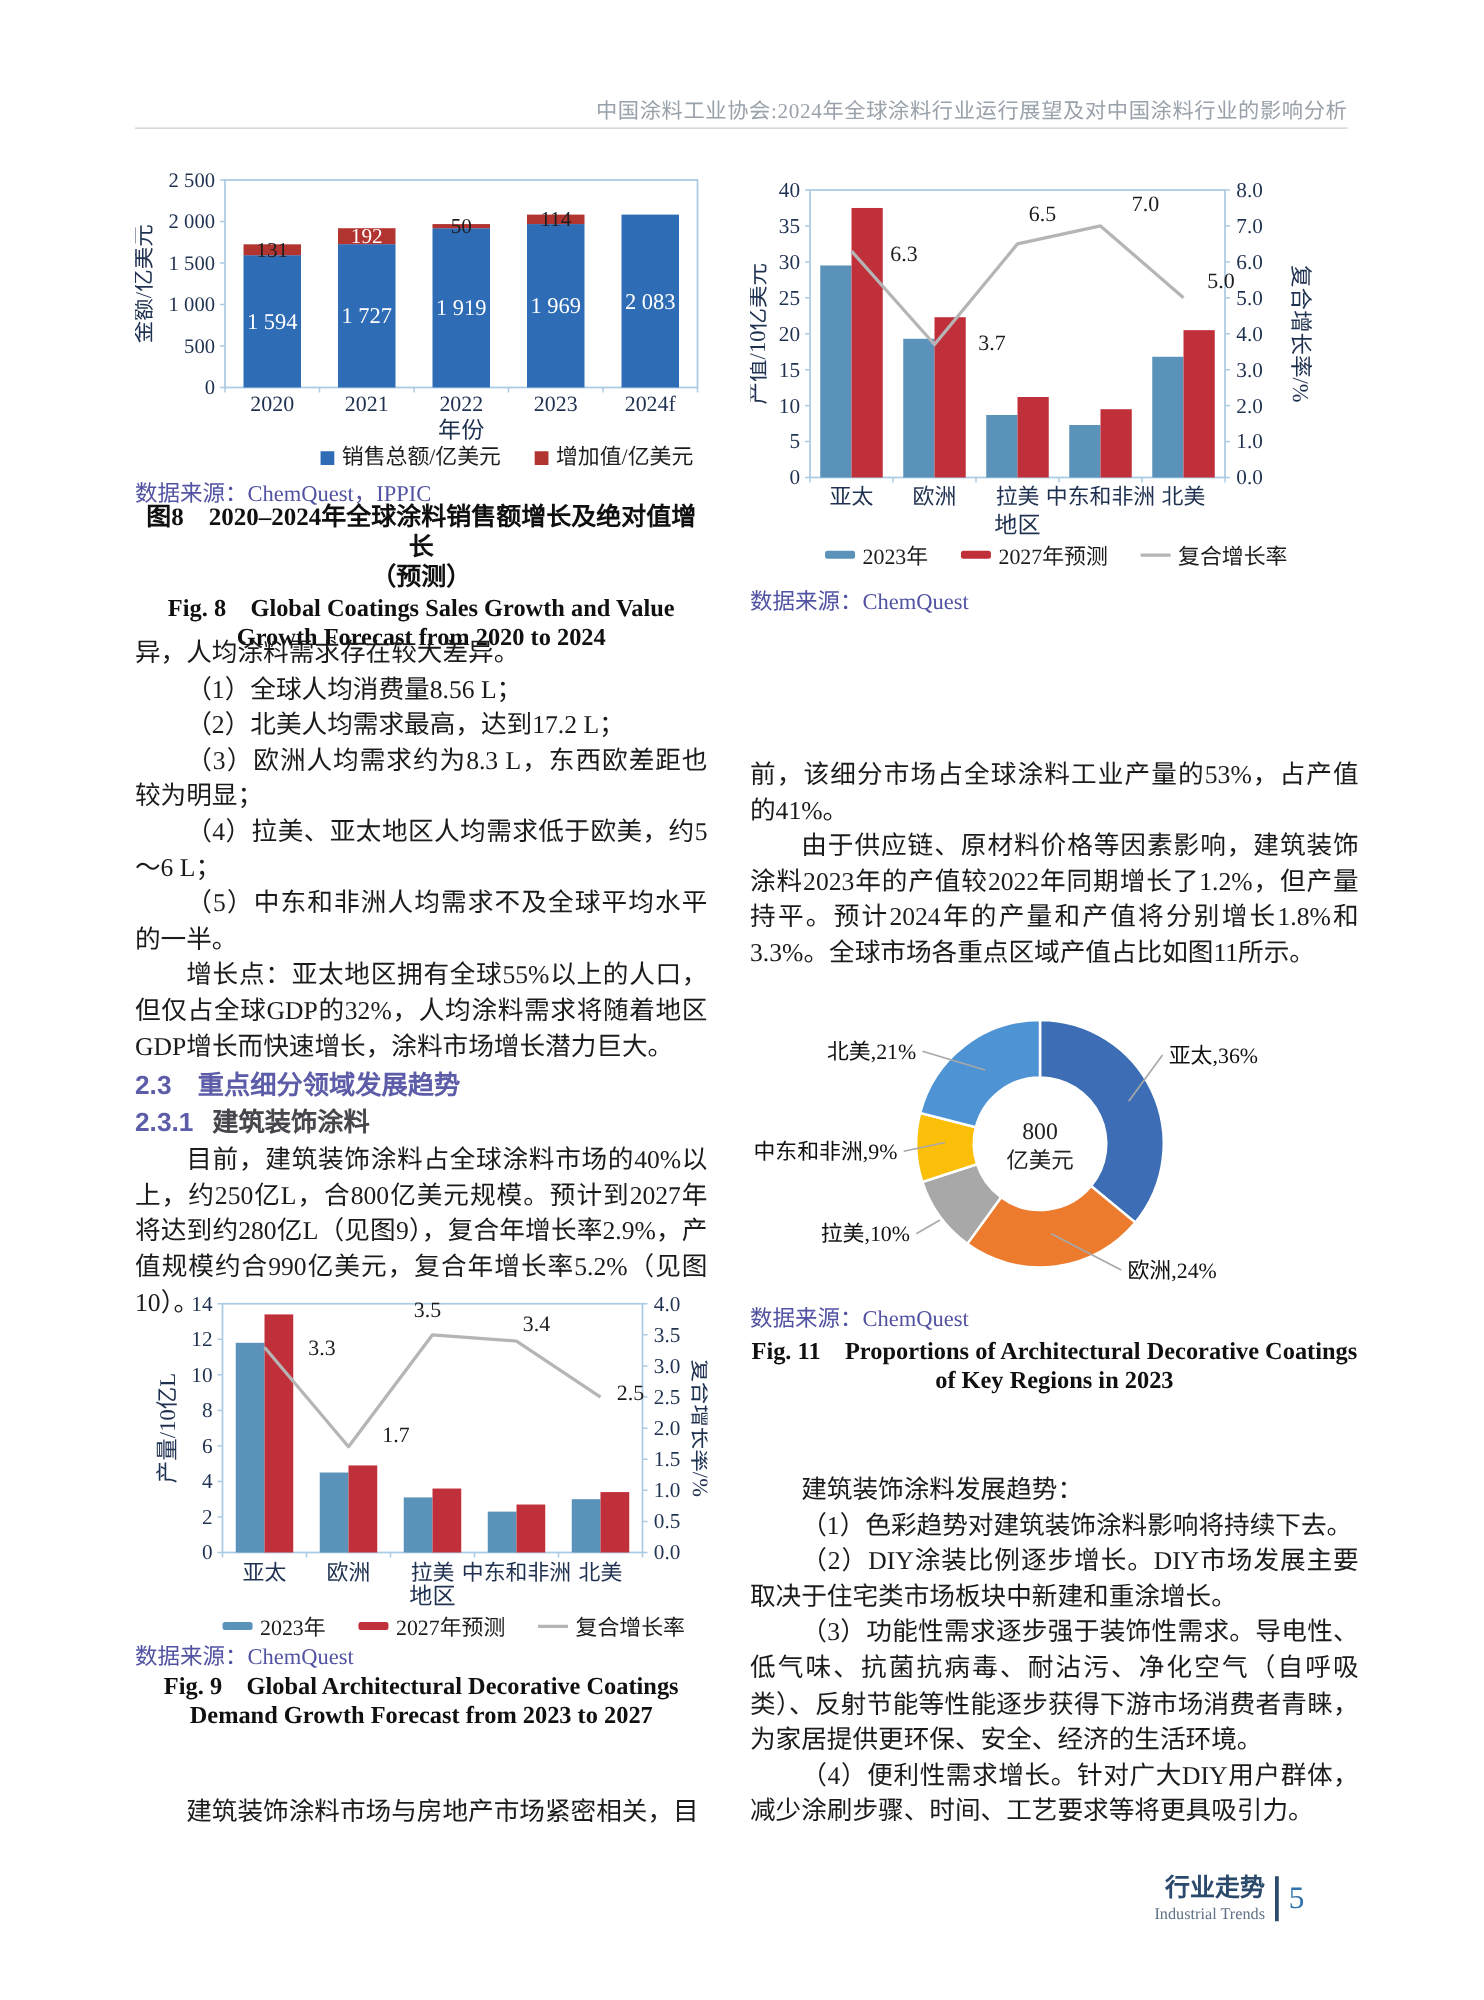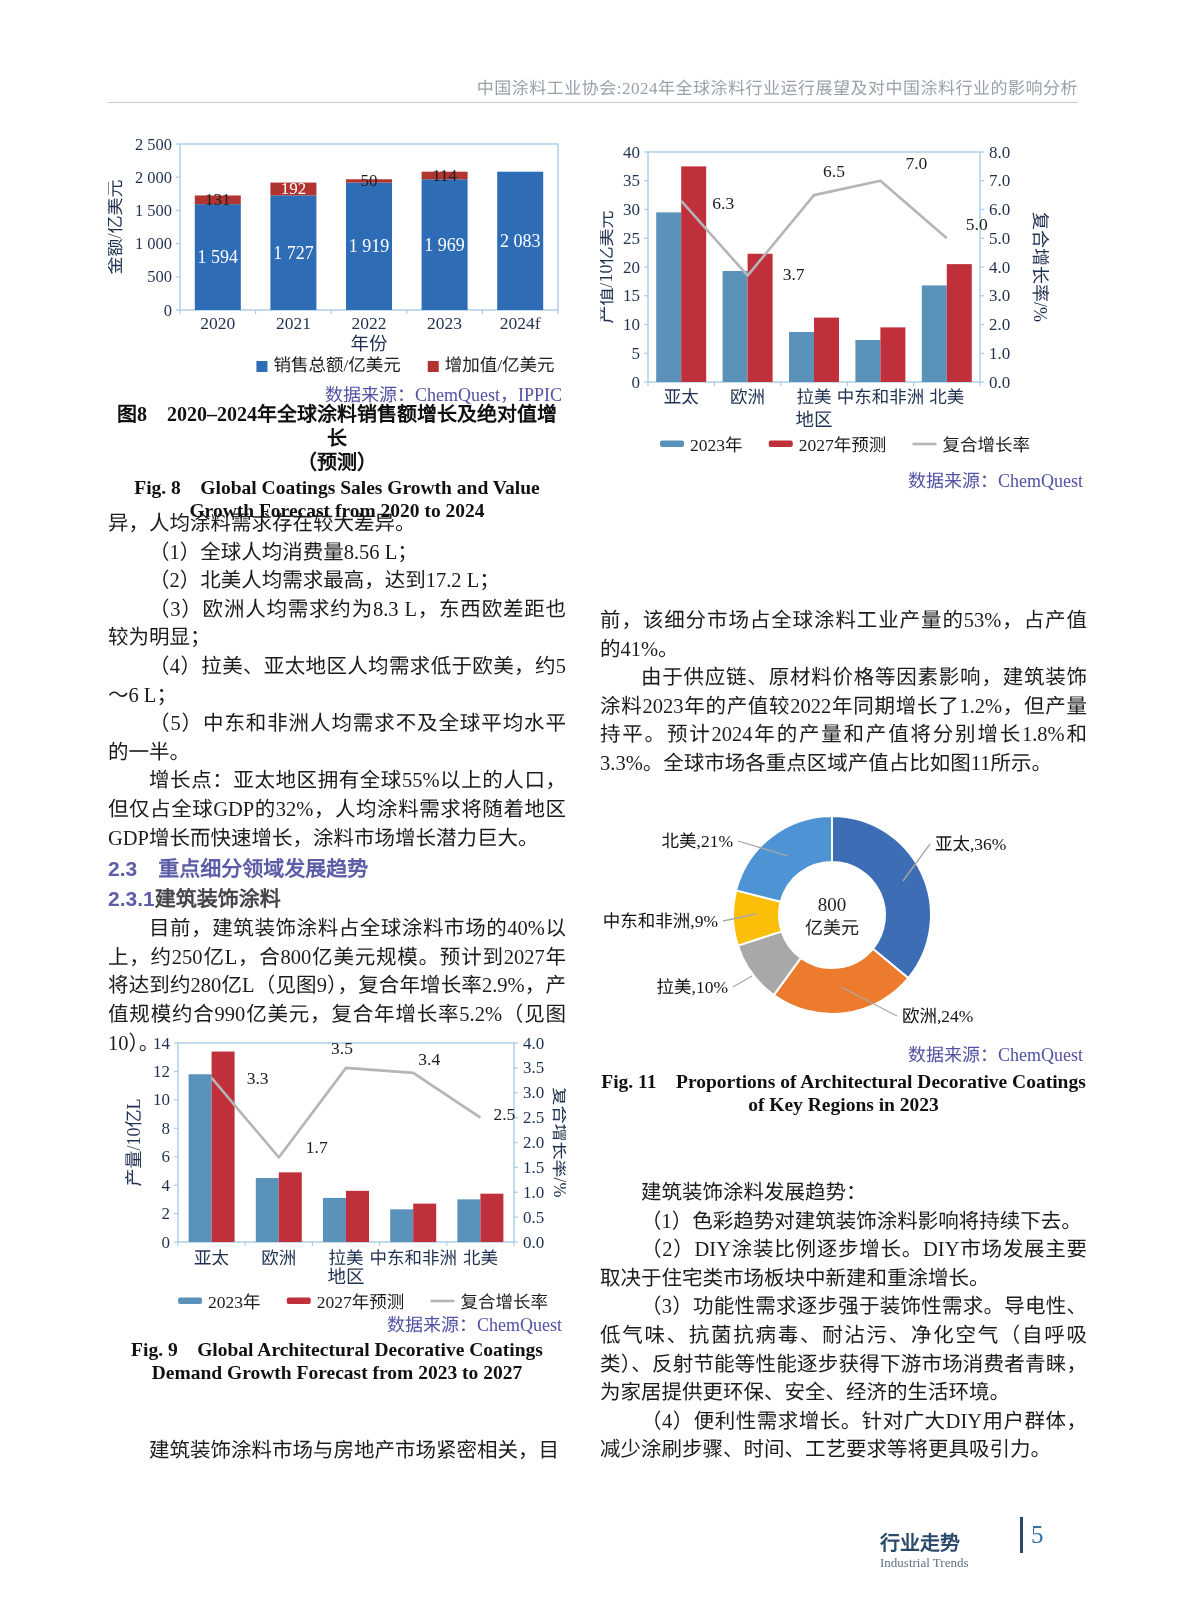--- a/index.html
+++ b/index.html
@@ -21,33 +21,33 @@
   .abs { position:absolute; left:0; right:0; }
 
   p.body { font-size:20.5px; line-height:28.6px; text-align:justify; color:#1b1b1b; }
   p.ind { text-indent:2em; }
   p.noind { text-indent:0; }
 
   .h-sec { font-family:"Liberation Sans","DejaVu Sans",sans-serif; font-weight:bold;
            font-size:21px; line-height:30px; margin-top:2px; }
   .h-sub { font-family:"Liberation Sans","DejaVu Sans",sans-serif; font-weight:bold;
            font-size:21px; line-height:30px; }
-  .h-sub-txt { color:#46464c; font-weight:600; }
-
-  .source { text-align:right; font-size:18px; padding-right:4px; }
+  .h-sub-txt { color:#46464c; margin-left:15px; font-weight:600; }
+
+  .source { text-align:left; font-size:18px; padding-right:4px; }
   .caption { text-align:center; }
   .cap-cn { font-weight:bold; font-size:20px; line-height:24px; color:#101010; }
   .cap-en { font-weight:bold; font-size:19.5px; line-height:22.5px; color:#101010; margin-top:3px; }
 
   .chart svg { display:block; }
   .chart text { font-family:"Liberation Serif","DejaVu Serif",serif; }
 
   .footer { position:absolute; top:1500px; left:880px; width:172px;
             display:flex; align-items:center; gap:8px; }
-  .footer-labels { width:132px; text-align:left;margin-top:32px; }
+  .footer-labels { width:132px; text-align:right; }
   .footer-cn { font-family:"Liberation Sans","DejaVu Sans",sans-serif; font-weight:bold;
                font-size:20px; line-height:23px; }
   .footer-en { font-size:13px; line-height:15px; color:#5f7186; }
   .footer-bar { width:3px; height:36px; background:#2b4a6b; }
   .footer-page { font-size:25px; line-height:36px; }
 </style>
 </head>
 <body>
 
 <div class="page">

